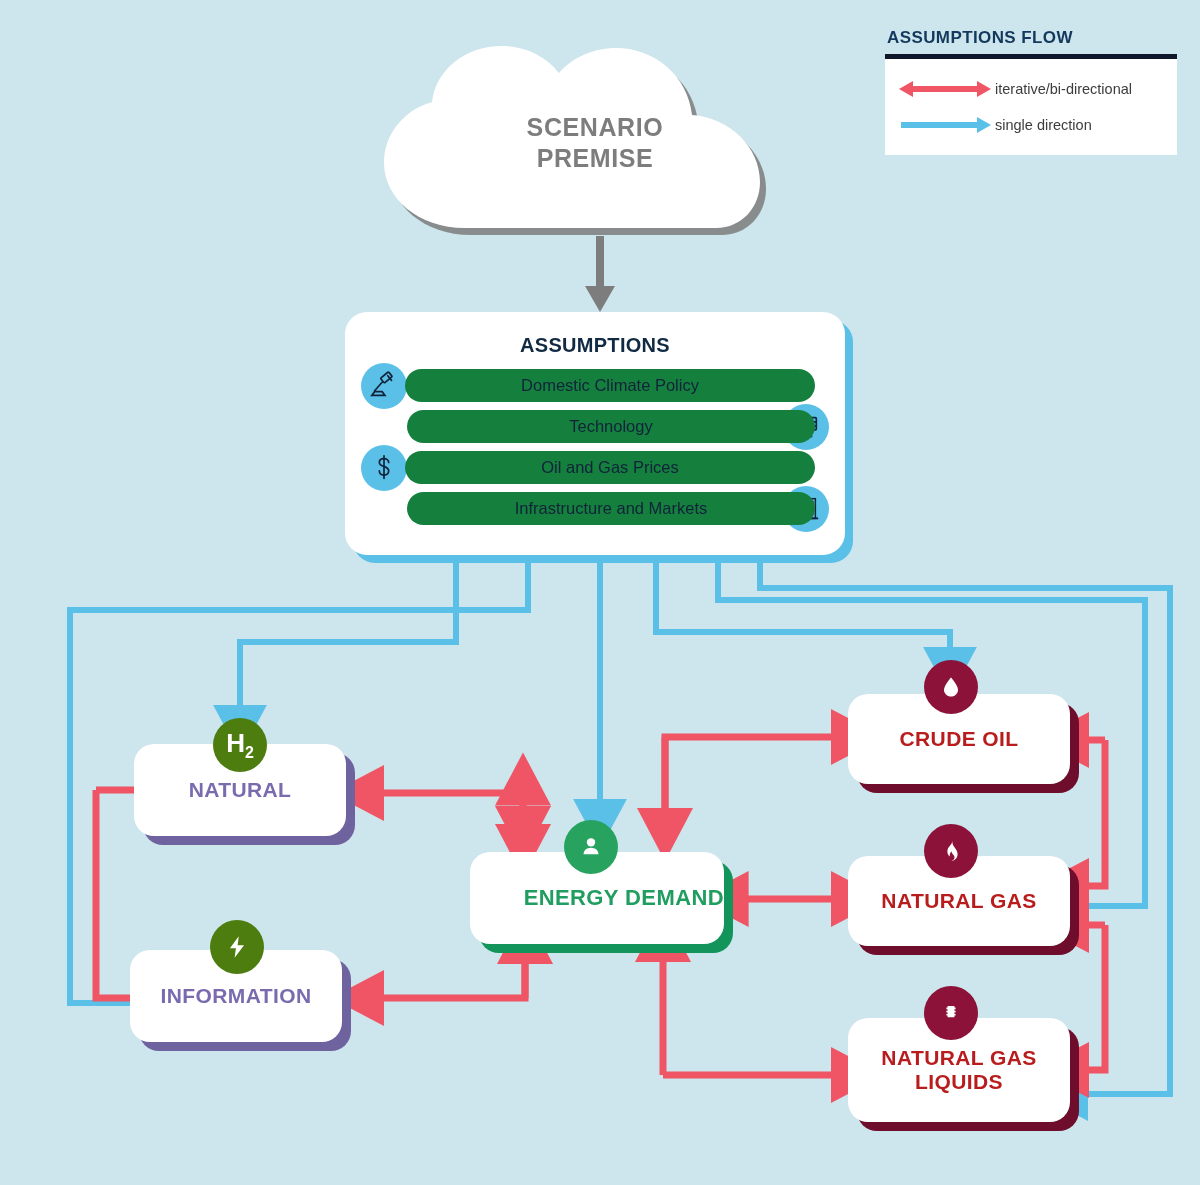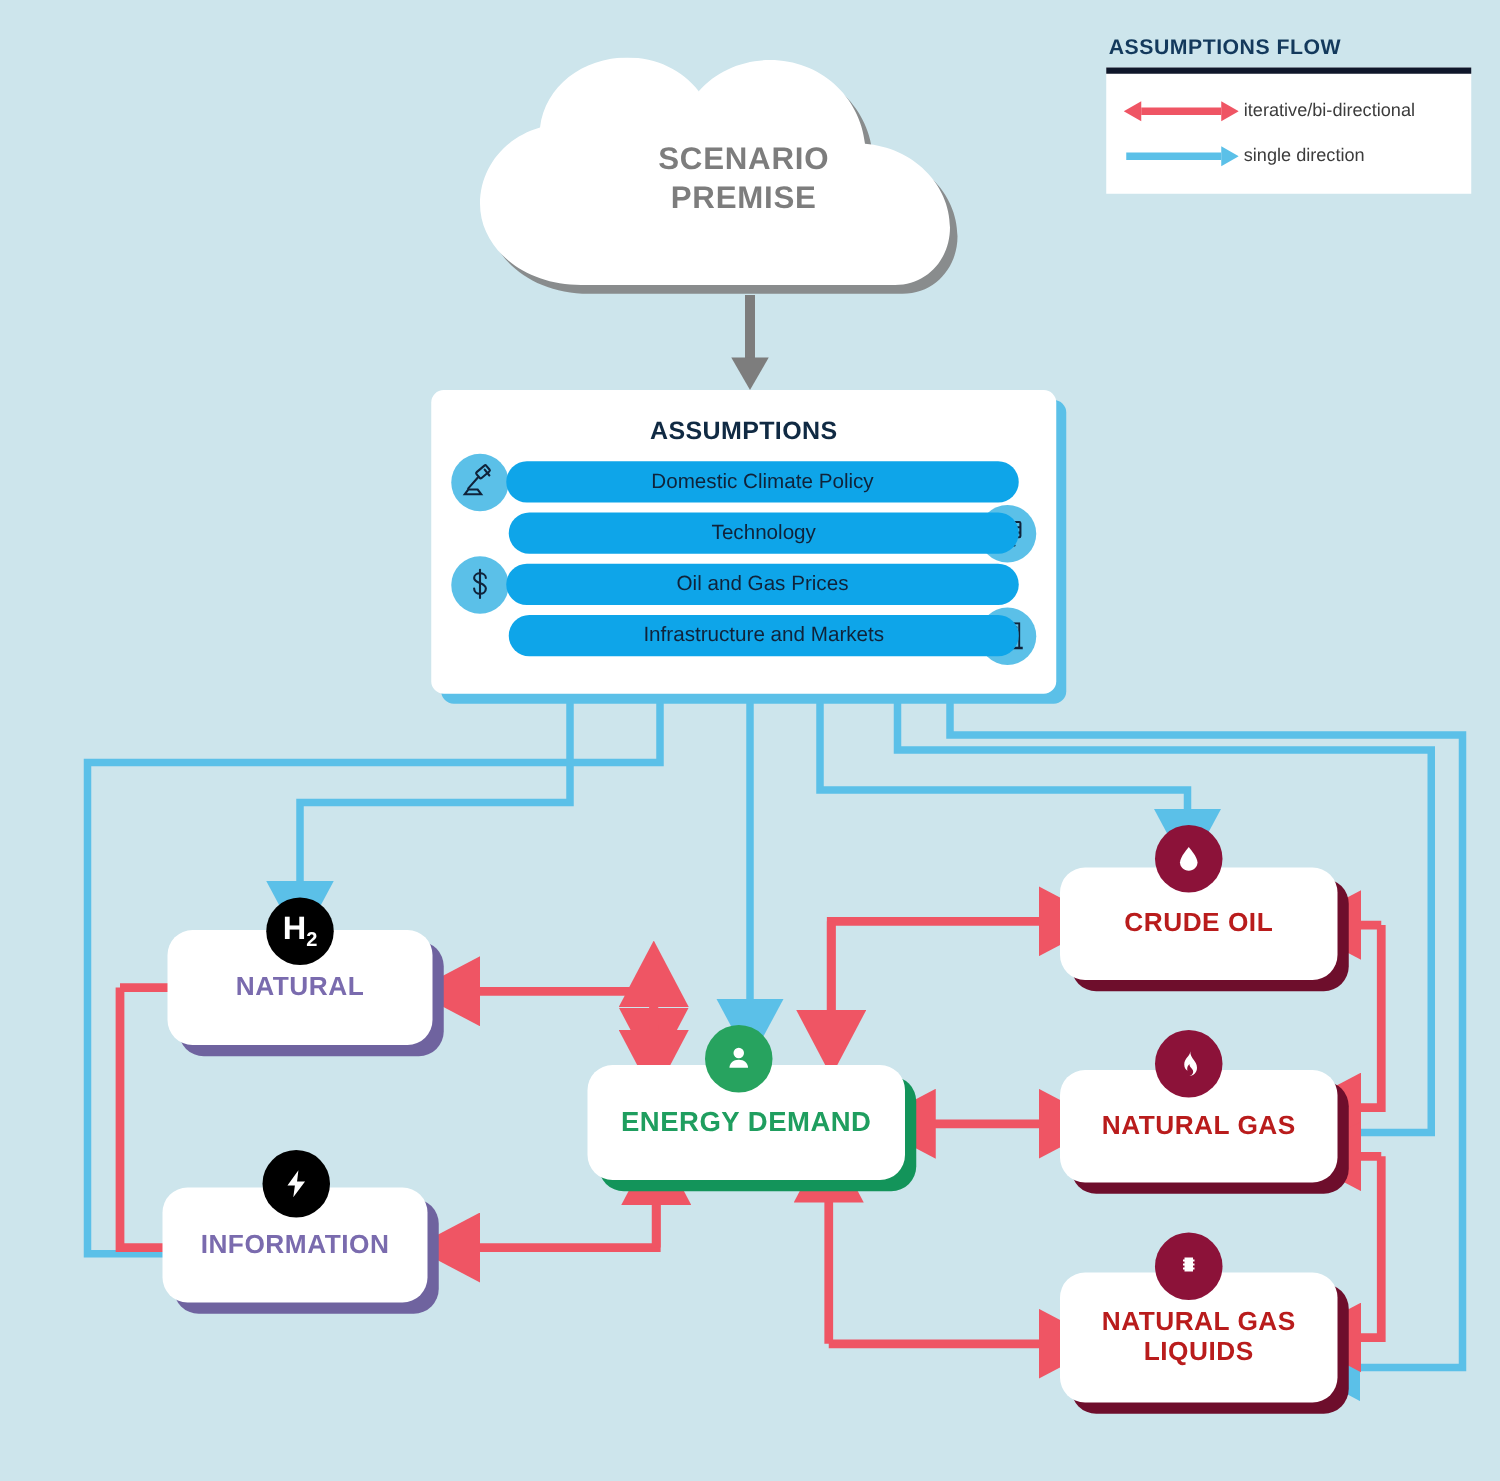--- a/index.html
+++ b/index.html
@@ -31,55 +31,55 @@
   .cloud-wrap{position:absolute;left:370px;top:46px;width:450px;height:200px;}
   .cloud-text{
     position:absolute;left:0;top:66px;width:450px;text-align:center;
     font-size:25px;font-weight:bold;color:#7d7d7d;line-height:1.22;
     letter-spacing:.6px;
   }
 
   
   .assume{
     position:absolute;left:345px;top:312px;width:500px;height:243px;
-    background:#fff;border-radius:10px;
+    background:#fff;border-radius:22px;
     box-shadow:8px 8px 0 0 #5bc0e8;
   }
   .assume-title{
     text-align:center;font-size:20px;font-weight:bold;color:#102a43;
     letter-spacing:.3px;padding-top:22px;
   }
   .pill-row{position:relative;height:40px;margin-top:1px;}
   .pill{
-    position:absolute;height:33px;border-radius:18px;background:#0ea5e9;
+    position:absolute;height:33px;border-radius:18px;background:#15803d;
     display:flex;align-items:center;justify-content:center;
     color:#10233a;font-size:16.5px;
   }
   .pill.left-icon{left:60px;right:30px;}
   .pill.right-icon{left:62px;right:30px;}
   .badge-ico{
     position:absolute;width:46px;height:46px;border-radius:50%;
     background:#5bc0e8;display:flex;align-items:center;justify-content:center;
   }
 
   
   .node{
     position:absolute;background:#fff;border-radius:20px;
     display:flex;align-items:center;justify-content:center;text-align:center;
     font-weight:bold;letter-spacing:.4px;line-height:1.15;
   }
   .node.purple{color:#7a6bae;box-shadow:9px 9px 0 0 #6f639f;}
-  .node.green{color:#1f9e5f;box-shadow:9px 9px 0 0 #13945a;}
+  .node.green{color:#1f9e5f;box-shadow:9px 9px 0 0 #13945a;justify-content:flex-end;}
   .node.maroon{color:#b91c1c;box-shadow:9px 9px 0 0 #6e0e2c;}
 
   .node-badge{
     position:absolute;width:54px;height:54px;border-radius:50%;
     display:flex;align-items:center;justify-content:center;
   }
-  .badge-purple{background:#000000;}
+  .badge-purple{background:#4d7c0f;}
   .badge-green{background:#27a35f;}
   .badge-maroon{background:#8c1239;}
   .h2-txt{color:#fff;font-size:26px;font-weight:bold;}
   .h2-txt sub{font-size:16px;}
 </style>
 </head>
 <body>
 
 <div id="stage">
 

